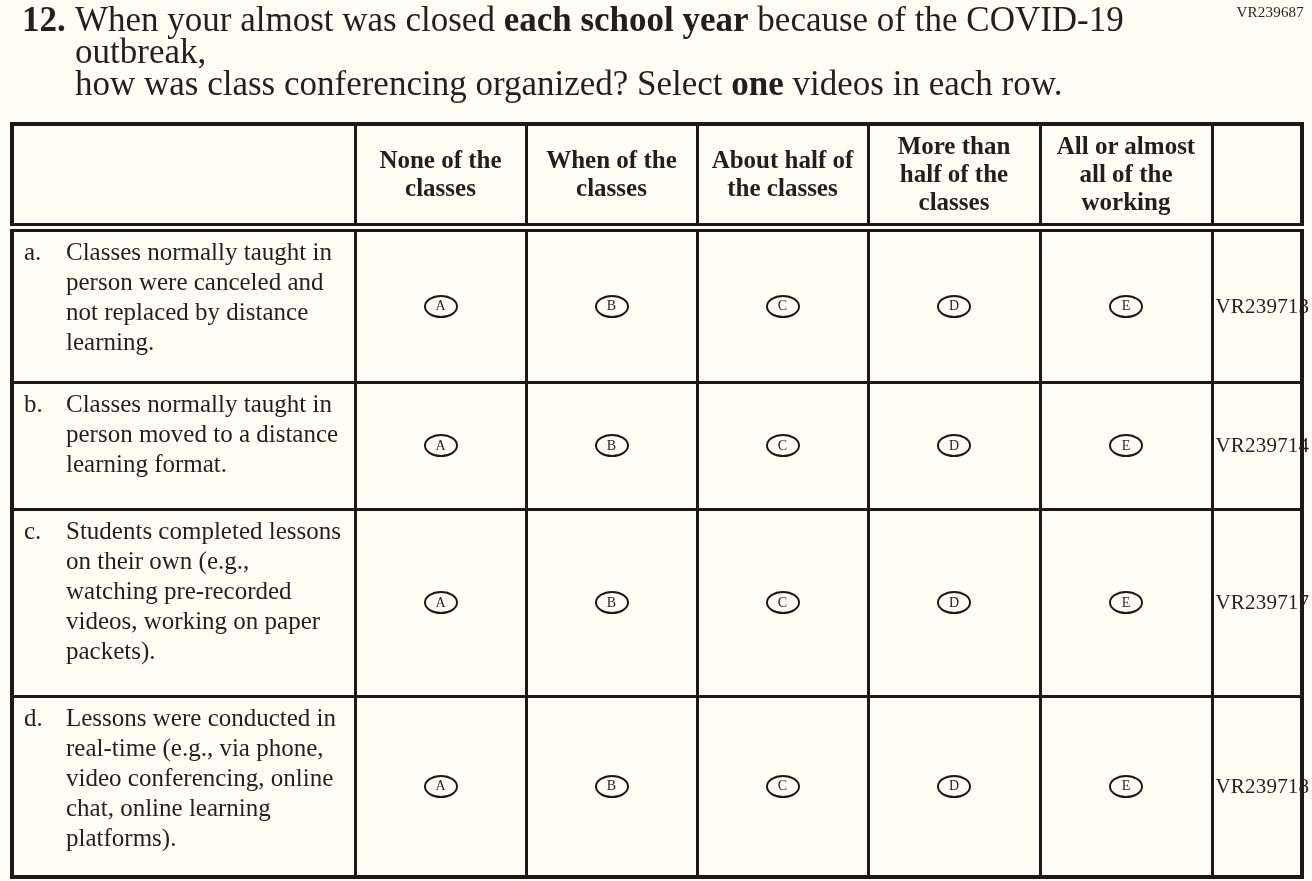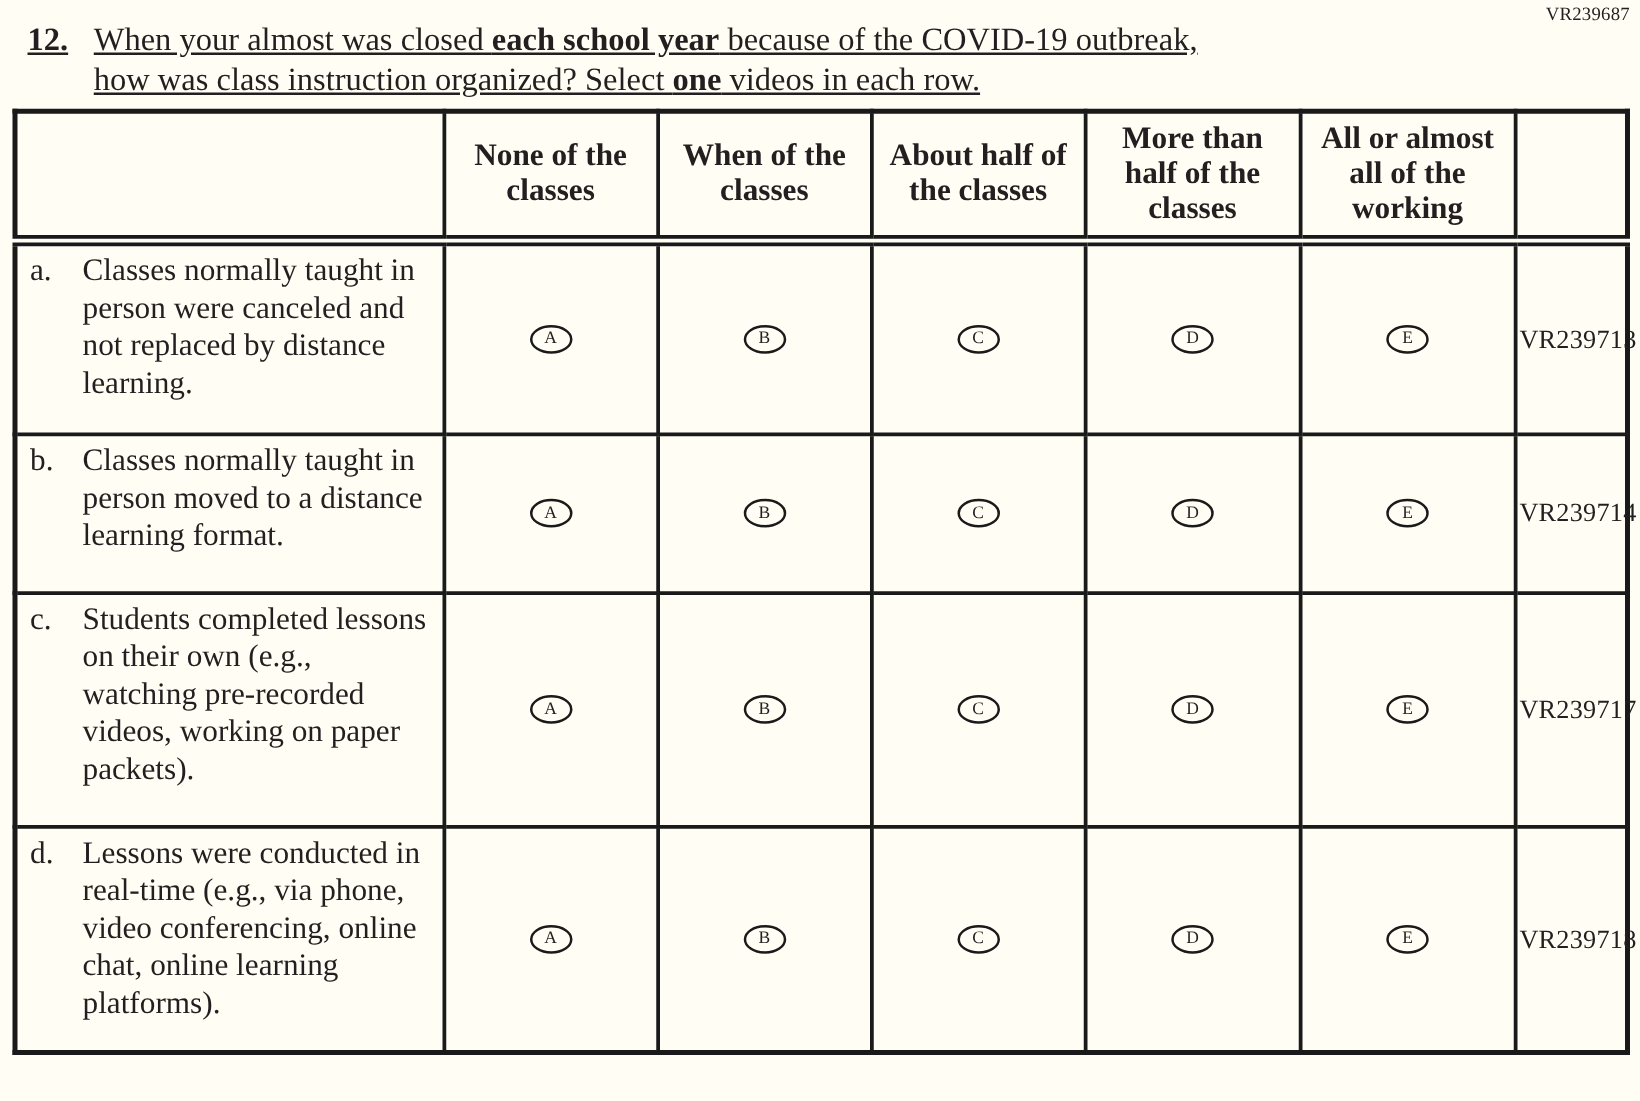--- a/index.html
+++ b/index.html
@@ -12,34 +12,33 @@
   }
   .page { position: relative; width: 1312px; height: 758px; }
 
   .form-code-top {
     position: absolute; top: 4px; right: 8px;
     font-size: 15px; letter-spacing: 0.2px;
   }
 
   .question-block {
     display: flex;
-    padding: 16px 40px 0 22px;
-    font-size: 26px;
+    padding: 4px 40px 0 22px;
+    font-size: 35px;
     line-height: 32px;
-    text-decoration: underline;
   }
   .q-number { font-weight: bold; width: 53px; flex: none; }
   .q-text { max-width: 1120px; }
   .q-text b { font-weight: bold; }
 
   table.survey {
     border-collapse: collapse;
     table-layout: fixed;
     width: 1290px;
-    margin: 7px 0 0 10px;
+    margin: 22px 0 0 10px;
     background: transparent;
     padding-left: 44px;
   }
   table.survey, table.survey th, table.survey td {
     border: 3px solid #1a1a1a;
   }
   table.survey { border-width: 4px; }
   table.survey thead th { border-bottom: 9px double #1a1a1a; }
 
   th.opt-header {
@@ -83,21 +82,21 @@
 </style>
 </head>
 <body>
 
 <div class="page">
 
   <div class="form-code-top">VR239687</div>
 
   <div class="question-block">
     <div class="q-number">12.</div>
-    <div class="q-text"><span>When your almost was closed </span><b>each school year</b><span> because of the COVID-19 outbreak,</span><br><span>how was class instruction organized? Select </span><b>one</b><span> videos in each row.</span></div>
+    <div class="q-text"><span>When your almost was closed </span><b>each school year</b><span> because of the COVID-19 outbreak,</span><br><span>how was class conferencing organized? Select </span><b>one</b><span> videos in each row.</span></div>
   </div>
 
   <table class="survey">
     <colgroup>
       <col style="width:343px">
       <col style="width:171px">
       <col style="width:171px">
       <col style="width:171px">
       <col style="width:172px">
       <col style="width:172px">

